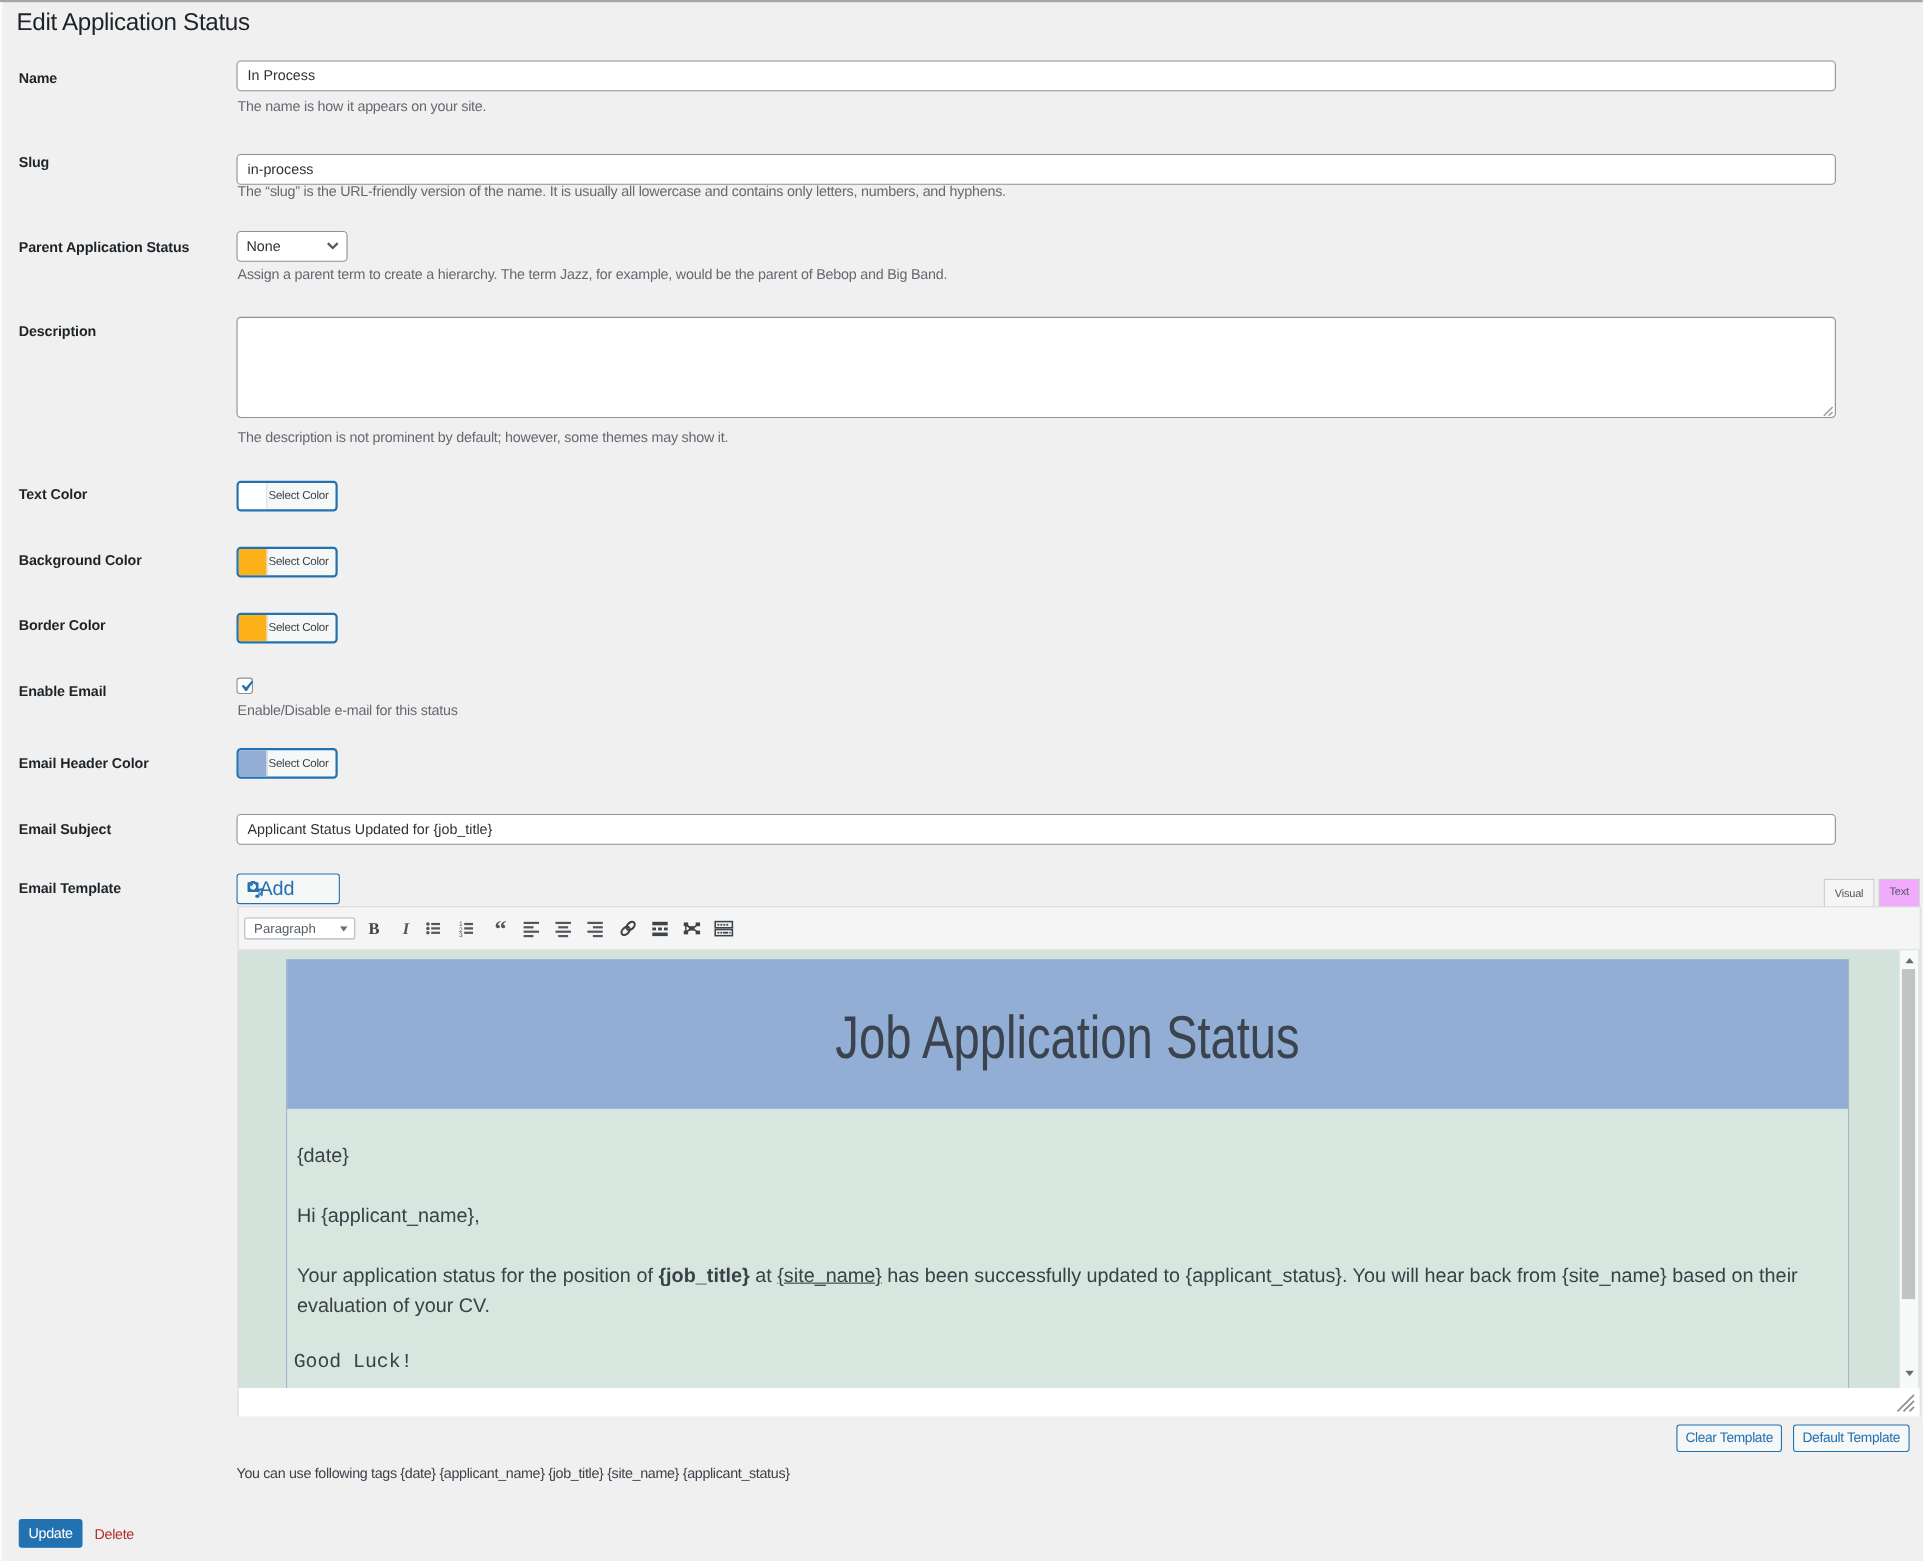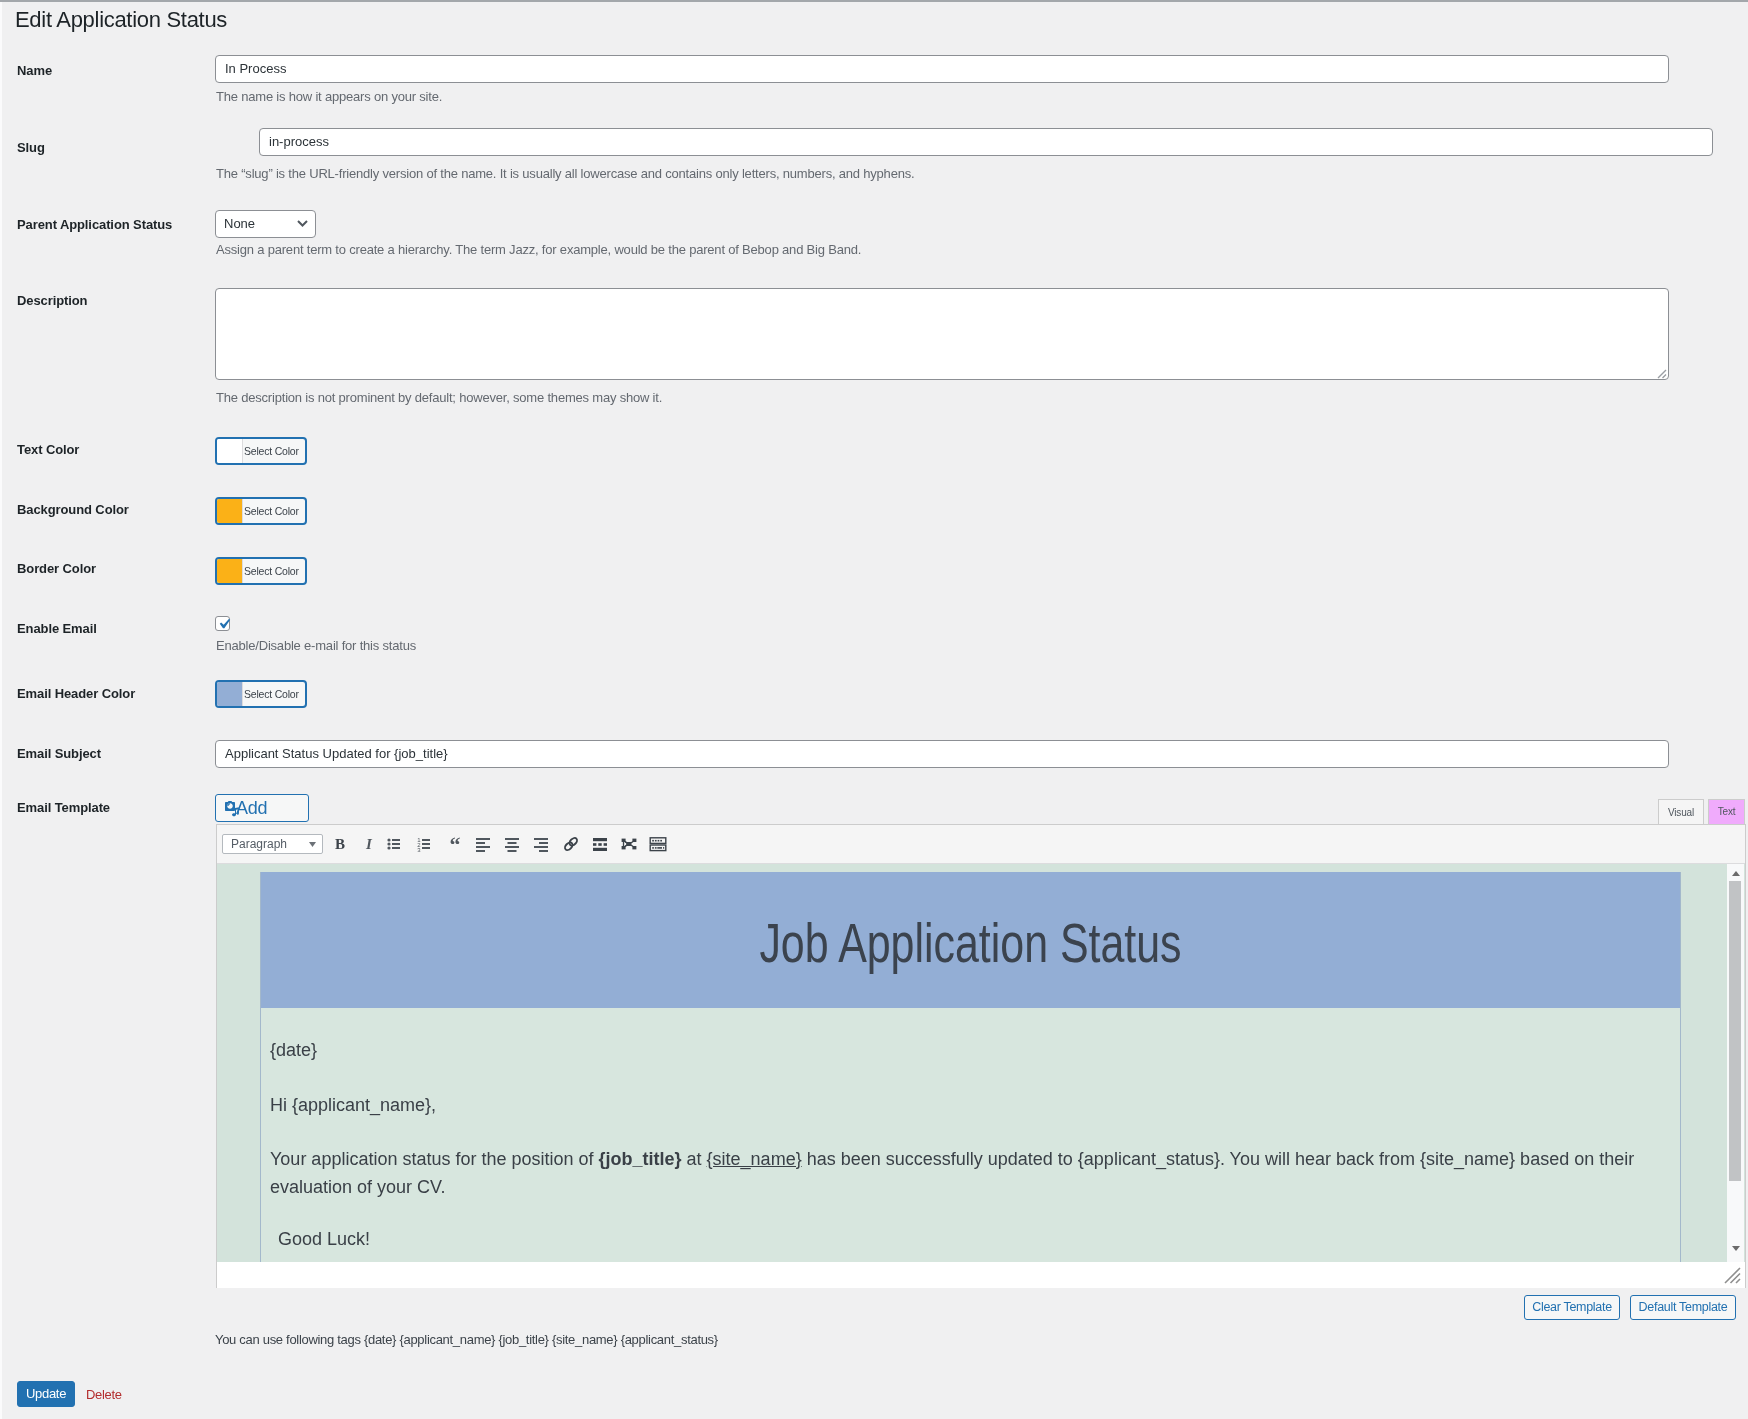--- a/index.html
+++ b/index.html
@@ -86,21 +86,21 @@
 <body>
 <div class="topline"></div>
 <div class="leftline"></div>
 <h1>Edit Application Status</h1>
 
 <div class="lbl" style="top:63px;">Name</div>
 <div class="inp" style="top:55px;">In Process</div>
 <div class="help" style="top:89px;">The name is how it appears on your site.</div>
 
 <div class="lbl" style="top:140px;">Slug</div>
-<div class="inp" style="top:128px;margin-left:44px;">in-process</div>
+<div class="inp" style="top:140px;">in-process</div>
 <div class="help" style="top:166px;">The “slug” is the URL-friendly version of the name. It is usually all lowercase and contains only letters, numbers, and hyphens.</div>
 
 <div class="lbl" style="top:217px;">Parent Application Status</div>
 <div class="selwrap">None
   <svg width="11" height="7" viewBox="0 0 11 7">
       <path d="M1 1 L5.5 5.5 L10 1" fill="none" stroke="#50575e" stroke-width="2"></path>
     </svg>
 </div>
 <div class="help" style="top:242px;">Assign a parent term to create a hierarchy. The term Jazz, for example, would be the parent of Bebop and Big Band.</div>
 
@@ -264,21 +264,21 @@
   </div>
   <div class="content">
     <div class="emailwrap">
       <div class="emailhead">
           <div>Job Application Status</div>
         </div>
     </div>
     <div class="ep" style="left:53px; top:176px;">{date}</div>
     <div class="ep" style="left:53px; top:231px;">Hi {applicant_name},</div>
     <div class="ep" style="left:53px; top:281px; line-height:28px;">Your application status for the position of <b>{job_title}</b> at <u>{site_name}</u> has been successfully updated to {applicant_status}. You will hear back from {site_name} based on their<br>evaluation of your CV.</div>
-    <div class="ep" style="left:61px; top:365px;">Good Luck!</div>
+    <div class="ep" style="left:50px; top:365px;font-family:Liberation Mono, monospace;">Good Luck!</div>
     <div class="scrollbar">
       <svg style="position:absolute; left:4.5px; top:7px;" width="8" height="5" viewBox="0 0 8 5">
           <path d="M0 5 L4 0 L8 5 Z" fill="#6b6b6b"></path>
         </svg>
       <div class="sb-thumb"></div>
       <svg style="position:absolute; left:4.5px; top:382px;" width="8" height="5" viewBox="0 0 8 5">
           <path d="M0 0 L4 5 L8 0 Z" fill="#6b6b6b"></path>
         </svg>
     </div>
   </div>

